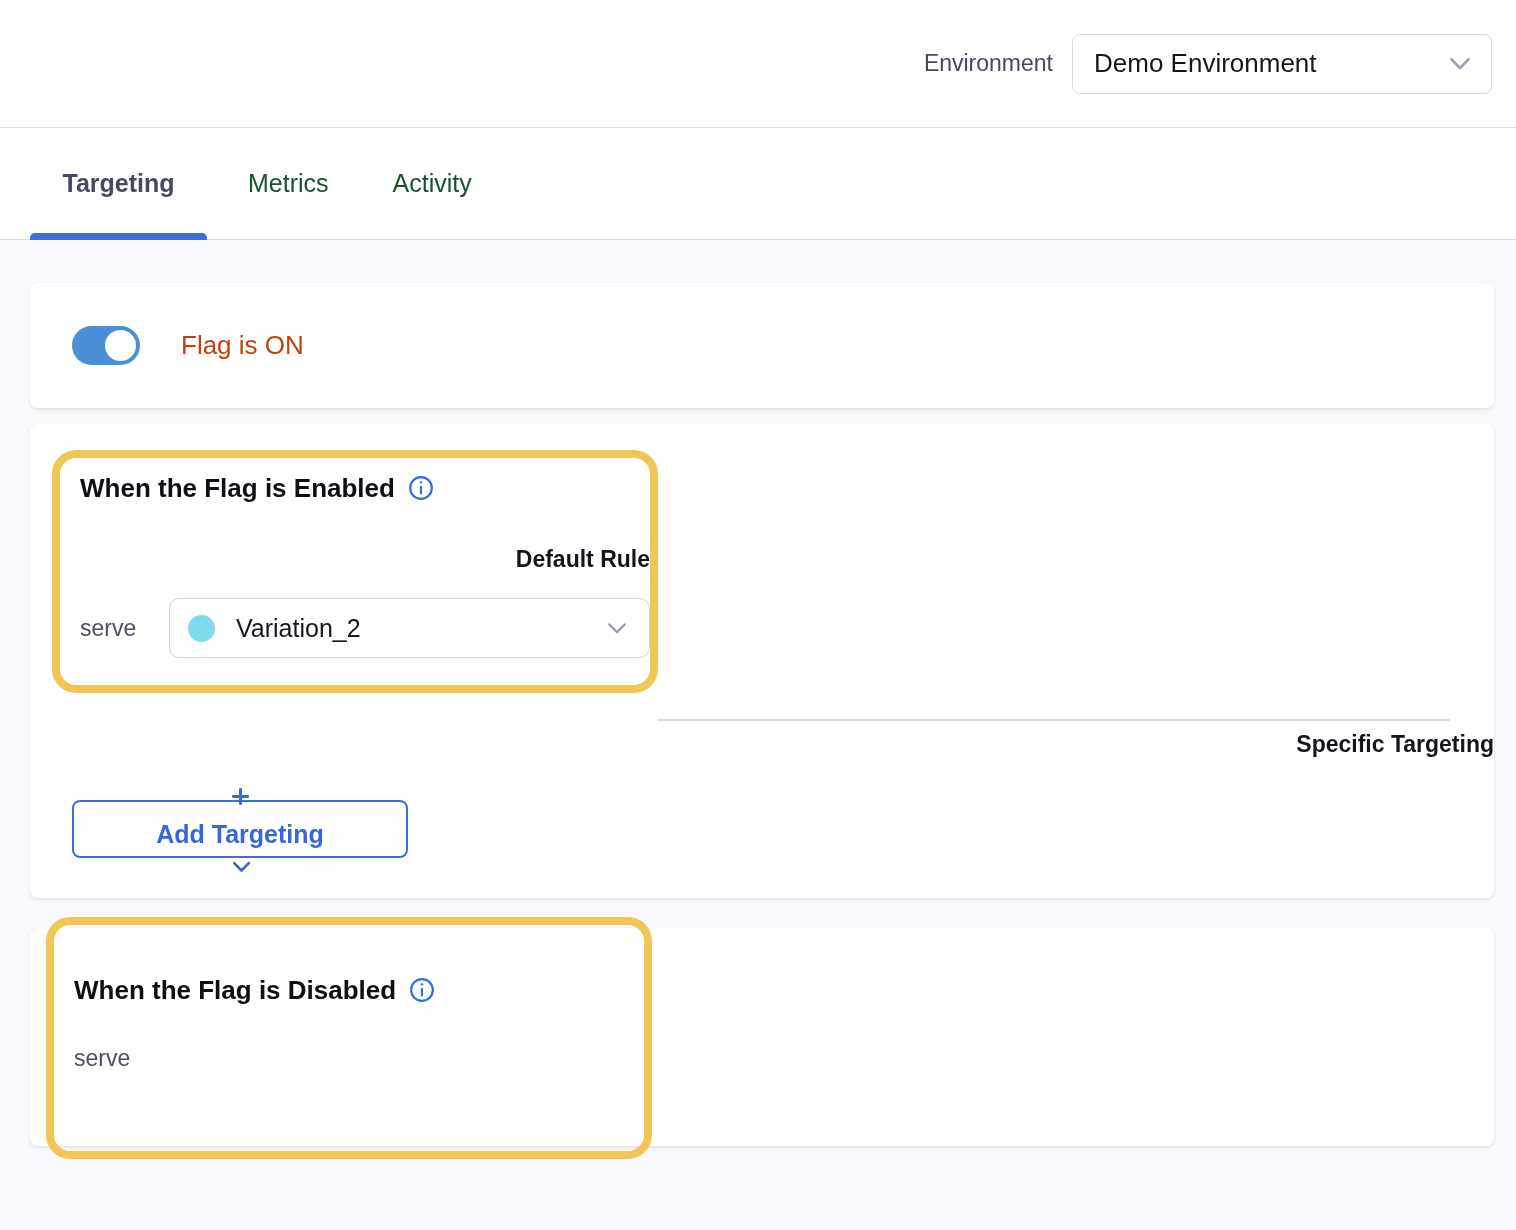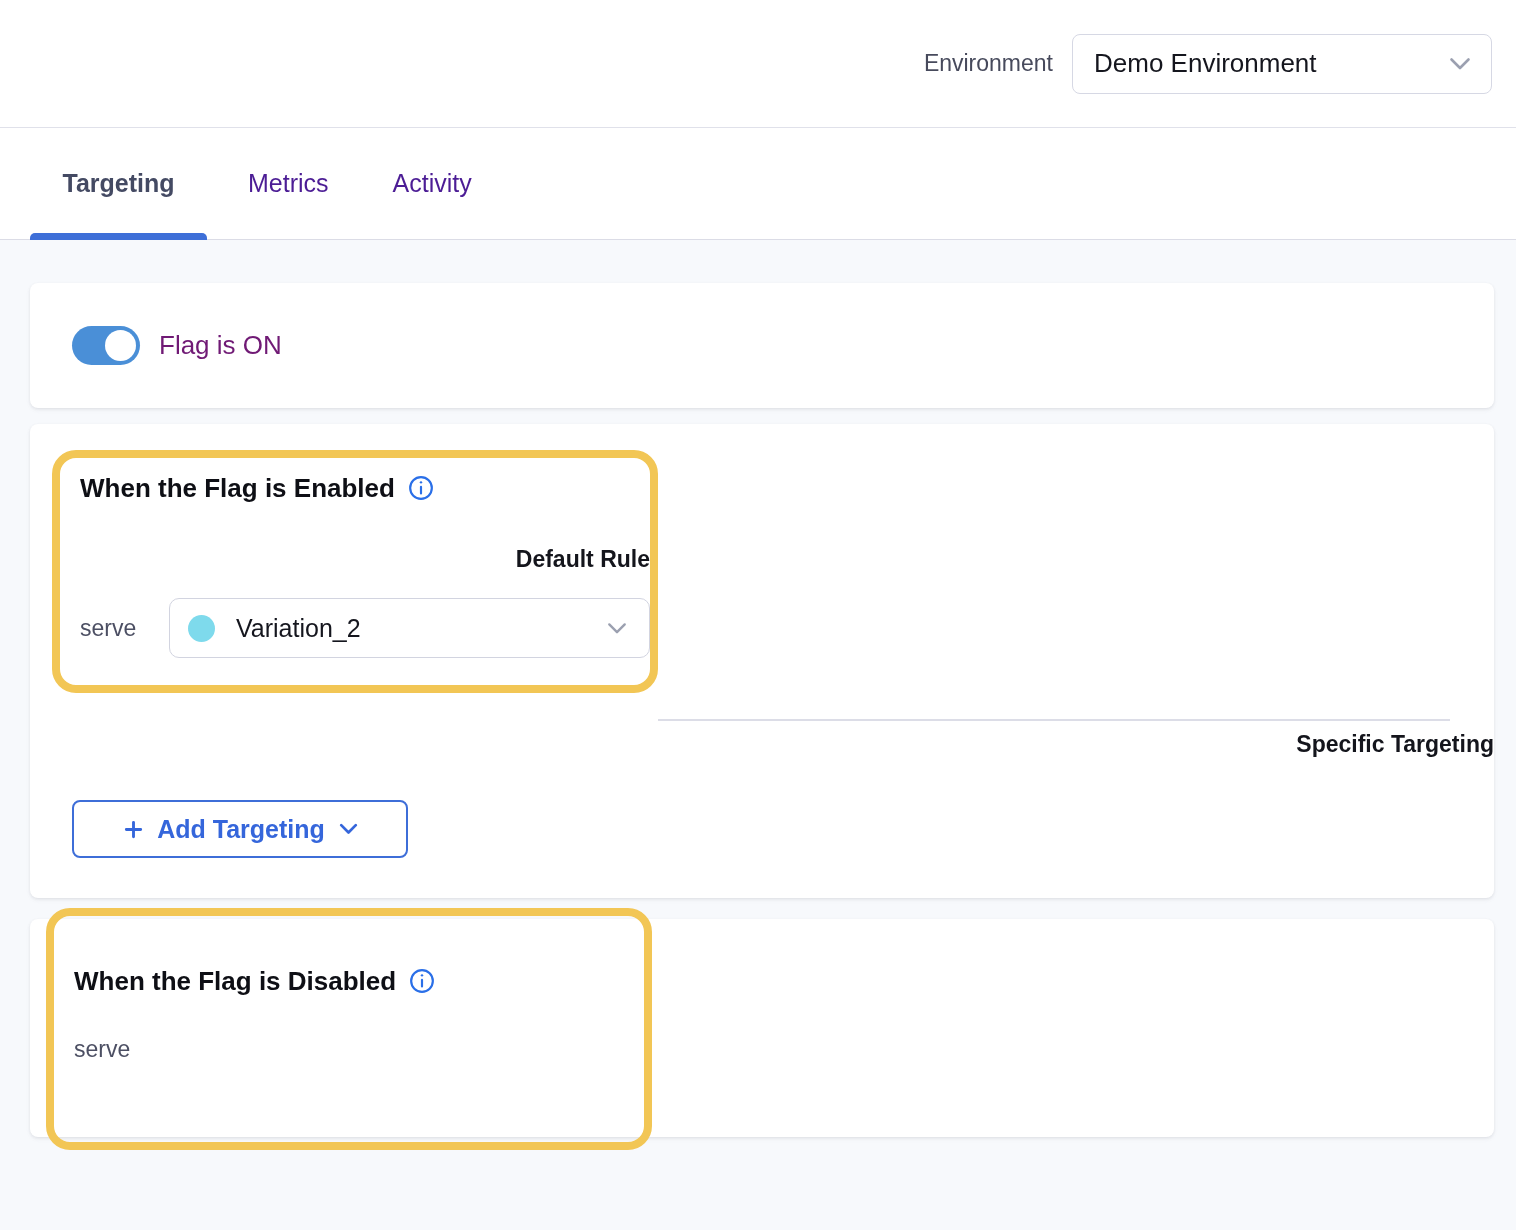--- a/index.html
+++ b/index.html
@@ -43,21 +43,21 @@
     display:flex;
     align-items:center;
     padding-left:30px;
     position:relative;
   }
   .tab {
     position:relative;
     height:112px;
     display:flex; align-items:center; justify-content:center;
     font-size:25px;
-    color:#4c1d95;
+    color:#14532d;
     cursor:pointer;
   }
   .tab.active { color:#444a63; font-weight:700; min-width:177px; }
   .tab.active .tab-underline {
     position:absolute; left:0; right:0; bottom:0;
     height:7px; border-radius:5px 5px 0 0;
     background:#3e6fd8;
   }
   .tab.t2 { margin-left:41px; }
   .tab.t3 { margin-left:64px; }
@@ -88,24 +88,24 @@
     background:#4a8fd7;
     position:relative;
     cursor:pointer;
     flex:none;
   }
   .toggle .knob {
     position:absolute; top:4px; right:4px;
     width:31px; height:31px;
     background:#ffffff; border-radius:50%;
   }
-  .flag-label { margin-left:19px; font-size:26px; font-weight:500; color:#701a75; }
-
-  
-  .card-enabled { height:474px; position:relative; margin-bottom:21px; }
+  .flag-label { margin-left:41px; font-size:26px; font-weight:500; color:#c2410c; }
+
+  
+  .card-enabled { height:474px; position:relative; margin-bottom:30px; }
   .hl-box {
     border:8px solid #f2c655;
     border-radius:24px;
     width:606px; height:243px;
     background:#fff;
     padding:15px 0 0 12px;
   }
   .card-enabled .hl-box { margin-left:22px; position:relative; top:26px; }
   .section-title-row { display:flex; align-items:center; gap:13px; padding-left:8px; }
   .section-title { font-size:26px; font-weight:700; color:#0e0f15; line-height:30px; }
@@ -135,20 +135,21 @@
   .add-btn {
     margin:42px 0 0 42px;
     width:336px; height:58px;
     background:#fff;
     border:2px solid #3e6ed8; border-radius:8px;
     color:#3566db;
     font-family:"Liberation Sans", sans-serif;
     font-size:25px; font-weight:700;
     display:flex; align-items:center; justify-content:center; gap:12px;
     cursor:pointer;
+    flex-direction:column;
   }
   .add-btn .chevron { color:#3566db; margin-left:2px; }
   .plus-icon { display:flex; align-items:center; }
 
   
   .card-disabled { height:218px; position:relative; }
   .card-disabled .hl-box {
     position:absolute; left:16px; top:-11px;
     height:242px;
     background:transparent;

